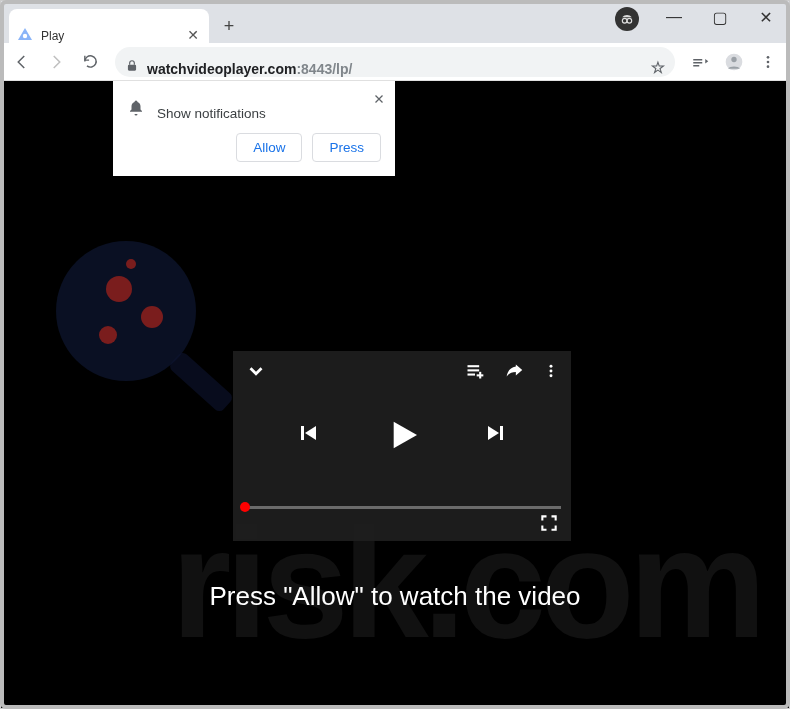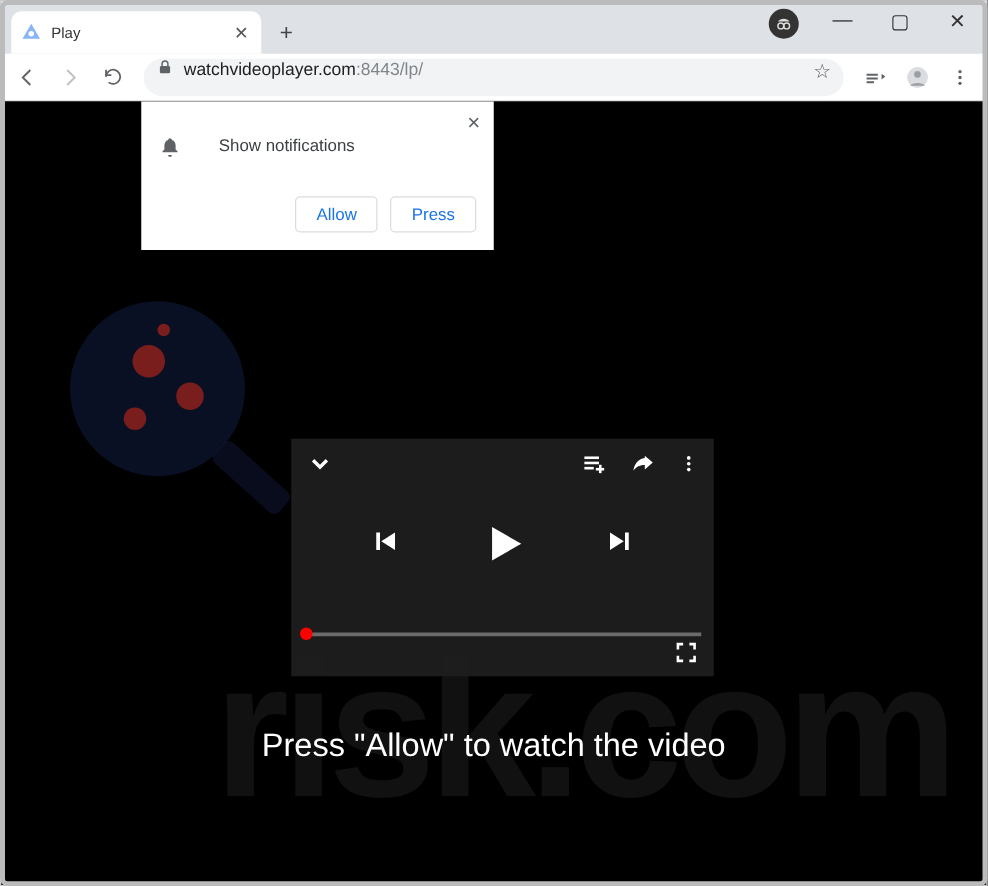--- a/index.html
+++ b/index.html
@@ -2,34 +2,34 @@
 <html><head>
 <meta charset="utf-8">
 <style>
   * { margin: 0; padding: 0; box-sizing: border-box; font-family: "Segoe UI", Arial, sans-serif; }
   body { width: 790px; height: 709px; background: #888; overflow: hidden; }
 
   .window { width: 790px; height: 709px; background: #fff; border: 1px solid #ccc; display: flex; flex-direction: column; }
 
   
   .titlebar { height: 42px; background: #dee1e6; display: flex; align-items: flex-end; position: relative; }
-  .tab { height: 34px; min-width: 200px; background: #fff; border-radius: 8px 8px 0 0; margin-left: 8px; display: flex; align-items: center; padding: 0 8px; gap: 8px; }
+  .tab { height: 34px; min-width: 200px; background: #fff; border-radius: 8px 8px 0 0; margin-left: 8px; display: flex; align-items: flex-end; padding: 0 8px; gap: 8px; }
   .favicon { width: 16px; height: 16px; }
   .tab-title { font-size: 12px; color: #333; flex: 1; }
   .tab-close { width: 16px; height: 16px; display:flex;align-items:center;justify-content:center;color:#555;font-size:14px;}
   .newtab { width:28px;height:28px;margin-left:6px;display:flex;align-items:center;justify-content:center;color:#444;font-size:18px;margin-bottom:3px;}
   .winbtns { position:absolute; right:0; top:0; height:32px; display:flex; }
   .winbtn { width:46px; height:32px; display:flex; align-items:center; justify-content:center; color:#333; }
   .incognito-badge { position:absolute; right:150px; top:6px; width:24px;height:24px;border-radius:50%;background:#333;display:flex;align-items:center;justify-content:center;}
 
   
   .toolbar { height: 38px; background:#fff; display:flex; align-items:center; padding:0 6px; gap:4px; border-bottom:1px solid #e0e0e0; }
   .navbtn { width:30px;height:30px;display:flex;align-items:center;justify-content:center;color:#5f6368;border-radius:50%; }
   .navbtn.disabled { color:#bfbfbf; }
-  .omnibox { flex:1; height:30px; background:#f1f3f4; border-radius:15px; display:flex; align-items:flex-start; padding:0 10px; gap:8px; margin:16px 6px; }
+  .omnibox { flex:1; height:30px; background:#f1f3f4; border-radius:15px; display:flex; align-items:flex-end; padding:0 10px; gap:8px; margin:16px 6px;font-weight:bold; }
   .lock { color:#5f6368; }
   .url { font-size:14px; color:#202124; flex:1; }
   .url .host-rest { color:#80868b; }
   .omni-right { display:flex; align-items:center; gap:10px; color:#5f6368; }
 
   
   .content { flex:1; background:#000; position:relative; overflow:hidden; }
 
   
   .wm { position:absolute; inset:0; pointer-events:none; }
@@ -50,25 +50,25 @@
   .player-bot { position:absolute; left:0; right:0; bottom:0; height:44px; }
   .progress { position:absolute; left:10px; right:10px; bottom:32px; height:3px; background:rgba(255,255,255,.35); }
   .progress-knob { position:absolute; left:-3px; top:-4px; width:10px; height:10px; background:#f00; border-radius:50%; }
   .fs { position:absolute; right:12px; bottom:4px; color:#fff; }
 
   .cta { position:absolute; left:0; right:0; top:500px; text-align:center; color:#fff; font-size:26px; font-weight:500; }
 
   
   .notif { position:absolute; left:112px; top:0; width:282px; background:#fff; box-shadow:0 4px 16px rgba(0,0,0,.25); padding:14px 14px 14px 14px; }
   .notif-row1 { font-size:13.5px; color:#3c4043; padding-right:18px; }
-  .notif-row2 { display:flex; align-items:flex-start; gap:30px; margin-top:14px; }
+  .notif-row2 { display:flex; align-items:flex-end; gap:12px; margin-top:4px; }
   .bell { color:#5f6368; }
   .notif-text { font-size:13.5px; color:#3c4043; }
   .notif-close { position:absolute; right:10px; top:10px; color:#5f6368; font-size:16px; }
-  .notif-btns { display:flex; justify-content:flex-end; gap:10px; margin-top:25px; }
+  .notif-btns { display:flex; justify-content:flex-end; gap:10px; margin-top:12px; }
   .nbtn { border:1px solid #dadce0; background:#fff; color:#1a73e8; font-size:13.5px; padding:6px 16px; border-radius:4px; cursor:pointer; }
 
   
   .outer-rim { position:absolute; inset:0; border:4px solid #bbb; border-radius:6px; pointer-events:none; }
 </style>
 </head>
 <body>
 
 <div class="window">
 

